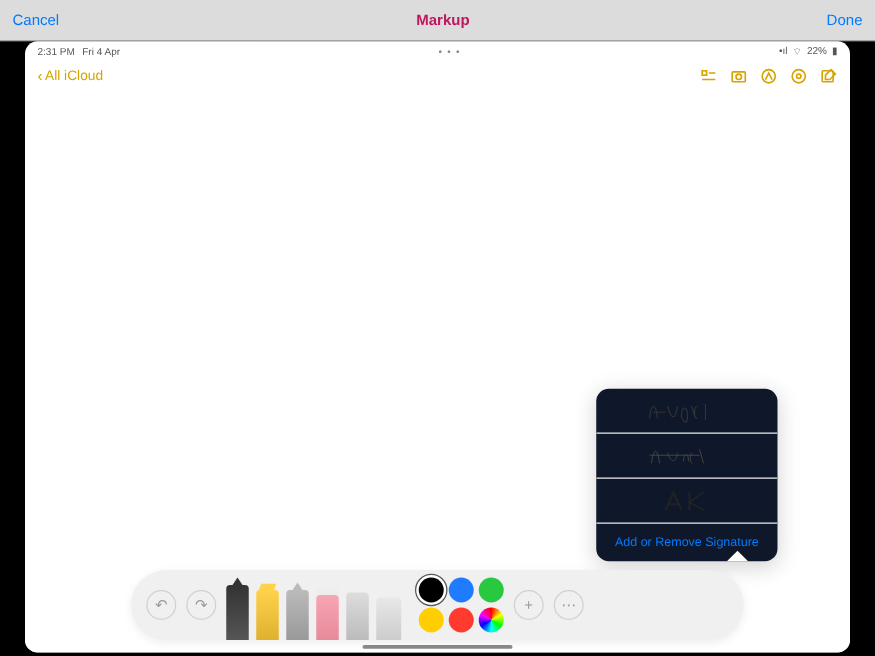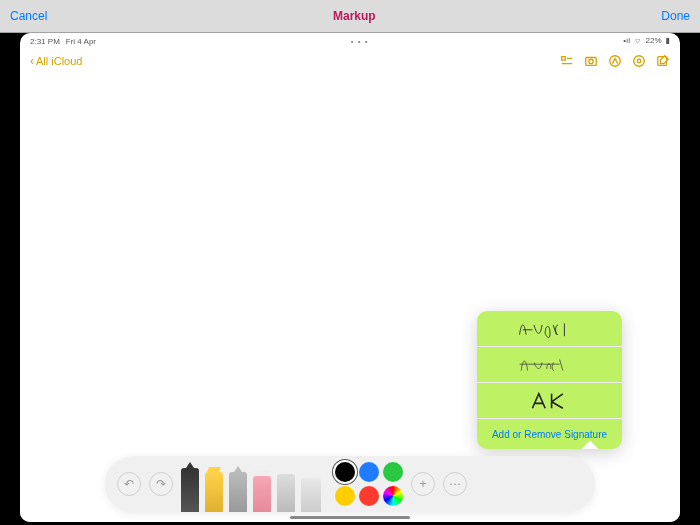--- a/index.html
+++ b/index.html
@@ -13,21 +13,21 @@
   .status .left{display:flex;gap:6px}
   .status .right{display:flex;gap:4px;align-items:flex-start}
   .dots{letter-spacing:1px;color:#888}
   .notesbar{height:24px;display:flex;align-items:center;justify-content:space-between;padding:0 10px;font-size:11px}
   .back{color:#d6a400;display:flex;align-items:center;gap:2px}
   .chev{font-size:12px}
   .nicons{display:flex;gap:10px;align-items:center}
   .nicons span{width:14px;height:14px;display:flex;align-items:center;justify-content:center}
   .nicons svg{stroke:#d6a400;fill:none;stroke-width:1.5}
   .canvas{position:absolute;inset:40px 0 0 0;background:#fff}
-  .pop{position:absolute;right:58px;bottom:73px;width:145px;background:#bef264;border-radius:10px;box-shadow:0 4px 18px rgba(0,0,0,.18);overflow:hidden}
+  .pop{position:absolute;right:58px;bottom:73px;width:145px;background:#0f172a;border-radius:10px;box-shadow:0 4px 18px rgba(0,0,0,.18);overflow:hidden}
   .sig{height:36px;border-bottom:1px solid #eee;display:flex;align-items:center;justify-content:center;cursor:pointer}
   .sig svg{height:24px}
   .addrem{height:30px;display:flex;align-items:center;justify-content:center;font-size:10px;color:#007aff;cursor:pointer}
   .pop::after{content:'';position:absolute;bottom:-6px;right:26px;width:12px;height:12px;background:#fff;transform:rotate(45deg);box-shadow:2px 2px 4px rgba(0,0,0,.06)}
   .dock{position:absolute;bottom:10px;left:50%;transform:translateX(-50%);width:490px;height:56px;background:#f0f0f0;border-radius:28px;display:flex;align-items:center;padding:0 12px;gap:8px;box-shadow:0 2px 8px rgba(0,0,0,.08)}
   .circ{width:24px;height:24px;border:1px solid #d0d0d0;border-radius:50%;display:flex;align-items:center;justify-content:center;font-size:12px;color:#999;background:#f0f0f0;cursor:pointer}
   .tools{display:flex;align-items:flex-end;gap:6px;height:100%;padding-top:10px}
   .tool{width:18px;border-radius:3px 3px 0 0;cursor:pointer}
   .pen{height:44px;background:linear-gradient(#333,#555)}
   .pen::before{content:'';display:block;margin:-6px auto 0;width:0;height:0;border-left:4px solid transparent;border-right:4px solid transparent;border-bottom:6px solid #333}

